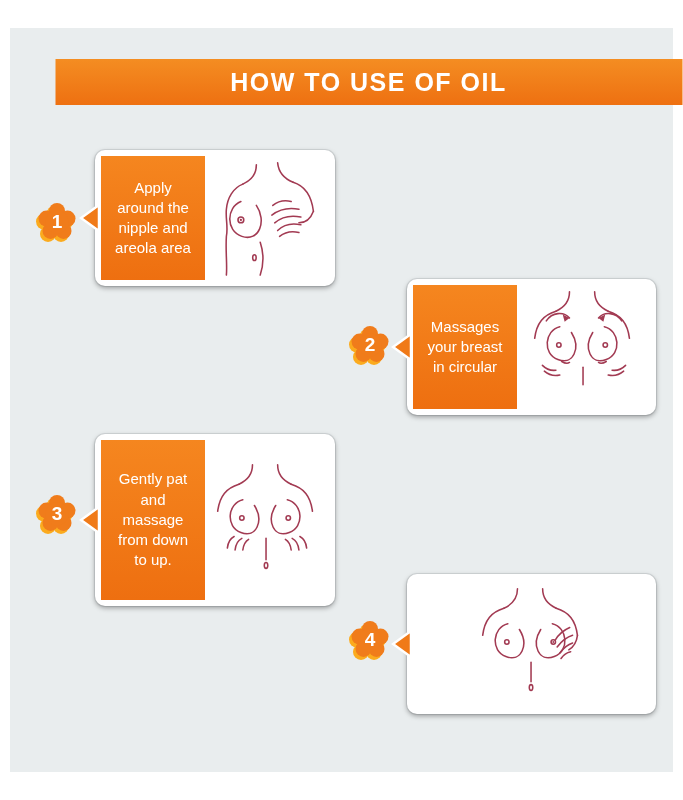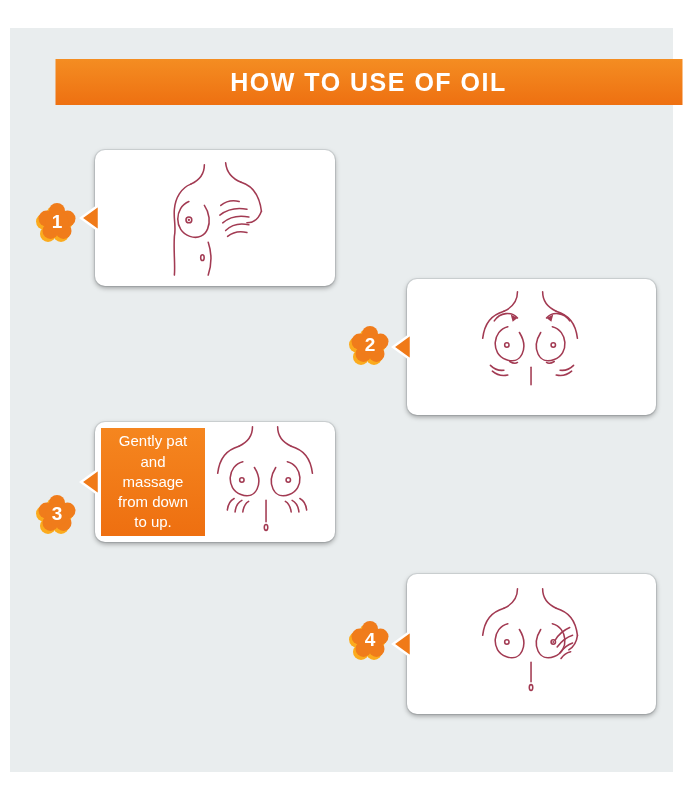--- a/index.html
+++ b/index.html
@@ -31,21 +31,21 @@
     color:#fff;display:flex;align-items:center;justify-content:center;text-align:center;
     font-size:15px;line-height:1.35;padding:6px 9px;flex:0 0 86px;box-sizing:content-box;
   }
   .panel.small{font-size:12.5px;flex-basis:96px;line-height:1.4;}
   .illus{flex:1;display:flex;align-items:center;justify-content:center;background:#fff;}
   svg.art{stroke:#a23a52;fill:none;stroke-width:1.6;stroke-linecap:round;}
   svg.art .fill{fill:#a23a52;stroke:none;}
   
   .s1-badge{left:35px;top:200px;} .s1-card{left:95px;top:150px;width:240px;height:136px;}
   .s2-badge{left:348px;top:323px;} .s2-card{left:407px;top:279px;width:249px;height:136px;}
-  .s3-badge{left:35px;top:492px;} .s3-card{left:95px;top:422px;width:240px;height:120px;}
+  .s3-badge{left:35px;top:492px;} .s3-card{left:95px;top:434px;width:240px;height:172px;}
   .s4-badge{left:348px;top:618px;} .s4-card{left:407px;top:574px;width:249px;height:140px;}
 </style>
 </head>
 <body>
 
 <svg width="0" height="0" style="position:absolute" aria-hidden="true">
   <defs>
     <g id="flower">
       <g fill="#fbab1e" transform="translate(-2.5,3)">
         <circle cx="22" cy="11" r="8"></circle>
@@ -76,20 +76,23 @@
 <div class="badge s1-badge">
   <svg width="44" height="44" viewBox="0 0 44 44">
       <use href="#flower"></use>
     </svg>
   <span class="badge-num">1</span>
 </div>
 <div class="card s1-card">
   <svg class="tail" width="20" height="30" viewBox="0 0 20 30">
     <polygon points="20,2 2,15 20,28" fill="#f07a18" stroke="#ffffff" stroke-width="2.5"></polygon>
   </svg>
+  <div class="panel">
+    <span>Apply around the nipple and areola area</span>
+  </div>
   <div class="illus">
     <svg class="art" width="118" height="118" viewBox="0 0 110 122">
       <path d="M44,6 C44,16 39,22 30,26"></path>
       <path d="M66,4 C67,14 72,20 82,24"></path>
       <path d="M82,24 C95,28 101,38 103,54"></path>
       <path d="M30,26 C20,30 14,40 13,52 C12,62 15,70 13,80 C12,96 14,108 13,120"></path>
       <path d="M28,44 C13,50 12,74 29,80 C47,86 55,64 44,48"></path>
       <circle cx="28" cy="63" r="3"></circle>
       <circle class="fill" cx="28" cy="63" r="1.2"></circle>
       <path d="M48,86 C52,98 52,108 48,120"></path>
@@ -107,20 +110,23 @@
 <div class="badge s2-badge">
   <svg width="44" height="44" viewBox="0 0 44 44">
       <use href="#flower"></use>
     </svg>
   <span class="badge-num">2</span>
 </div>
 <div class="card s2-card">
   <svg class="tail" width="20" height="30" viewBox="0 0 20 30">
     <polygon points="20,2 2,15 20,28" fill="#f07a18" stroke="#ffffff" stroke-width="2.5"></polygon>
   </svg>
+  <div class="panel">
+    <span>Massages your breast in circular</span>
+  </div>
   <div class="illus">
     <svg class="art" width="118" height="118" viewBox="0 0 110 122">
       <path d="M40,4 C40,14 35,20 26,24"></path>
       <path d="M66,4 C66,14 71,20 80,24"></path>
       <path d="M26,24 C13,28 6,36 4,52"></path>
       <path d="M80,24 C93,28 100,36 102,52"></path>
       <path d="M30,40 C14,44 12,68 28,74 C44,80 52,62 42,46"></path>
       <circle cx="29" cy="59" r="2.3"></circle>
       <path d="M76,40 C92,44 94,68 78,74 C62,80 54,62 64,46"></path>
       <circle cx="77" cy="59" r="2.3"></circle>

